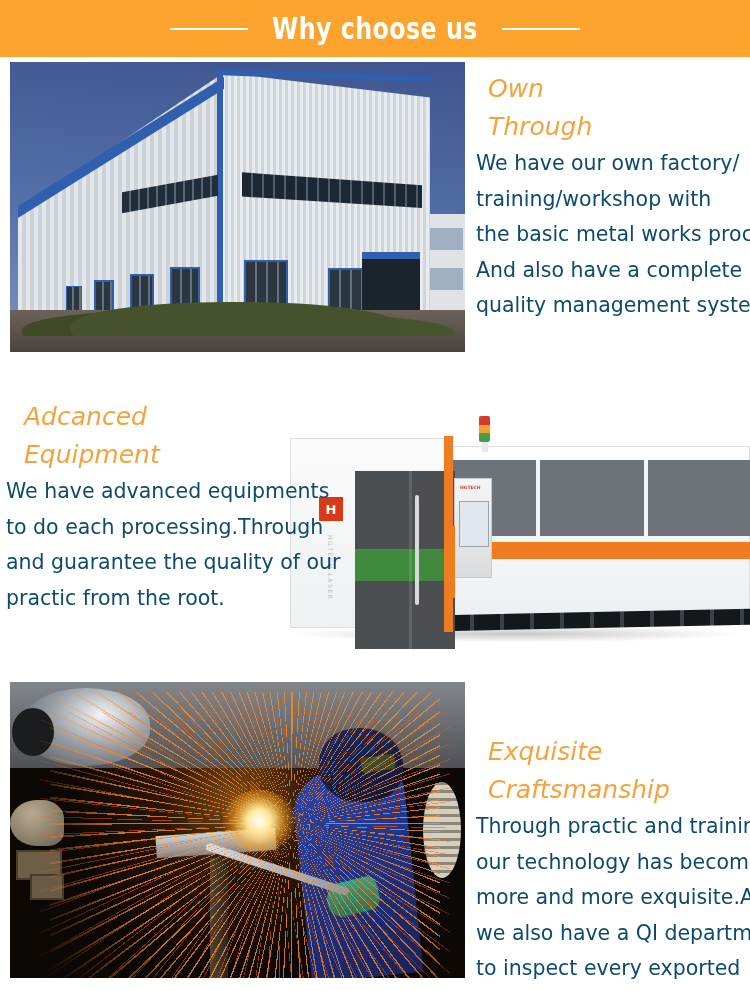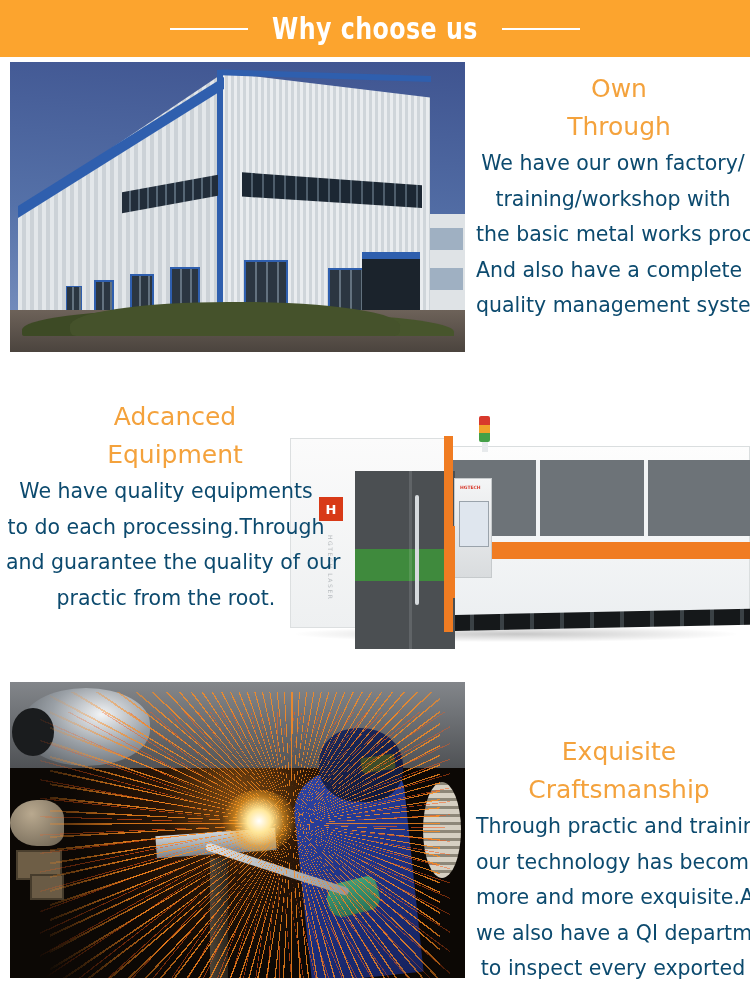--- a/index.html
+++ b/index.html
@@ -11,21 +11,20 @@
     background: #ffffff;
     font-family: "DejaVu Sans", "Liberation Sans", sans-serif;
     overflow: hidden;
   }
 
   #page {
     position: relative;
     width: 684px;
     height: 991px;
     background: #ffffff;
-    text-align: center;
   }
 
   
   .banner {
     position: absolute;
     left: 0; top: 0;
     width: 750px; height: 57px;
     background: #fca42e;
     display: flex;
     align-items: center;
@@ -49,20 +48,21 @@
     transform: scaleX(0.88);
     transform-origin: center;
   }
 
   
   .head-line {
     color: #f4a23c;
     font-size: 25px;
     line-height: 38px;
     white-space: nowrap;
+    font-style: italic;
   }
   .body-line {
     color: #0c4a6e;
     font-size: 20.5px;
     line-height: 35.5px;
     white-space: nowrap;
   }
 
   
   .sec1-text {
@@ -562,21 +562,21 @@
       <div class="console-screen"></div>
     </div>
     <div class="console-arm"></div>
     <div class="tower-post"></div>
     <div class="tower-lamp"></div>
   </div>
 
   <div class="sec2-text">
     <div class="head-line">Adcanced</div>
     <div class="head-line">Equipment</div>
-    <div class="body-line">We have quality equipments</div>
+    <div class="body-line">We have advanced equipments</div>
     <div class="body-line">to do each processing.Through</div>
     <div class="body-line">and guarantee the quality of our</div>
     <div class="body-line">practic from the root.</div>
   </div>
 
   <div class="photo" id="welding-photo">
     <div class="dark-bg"></div>
     <div class="machinery-top"></div>
     <div class="cylinder"></div>
     <div class="cyl-cap"></div>

